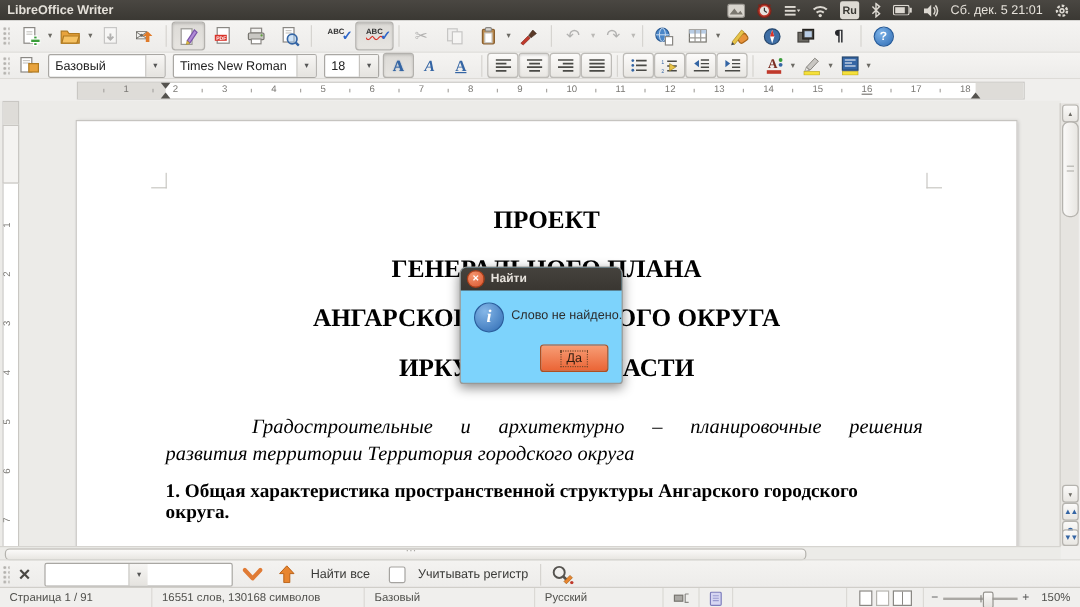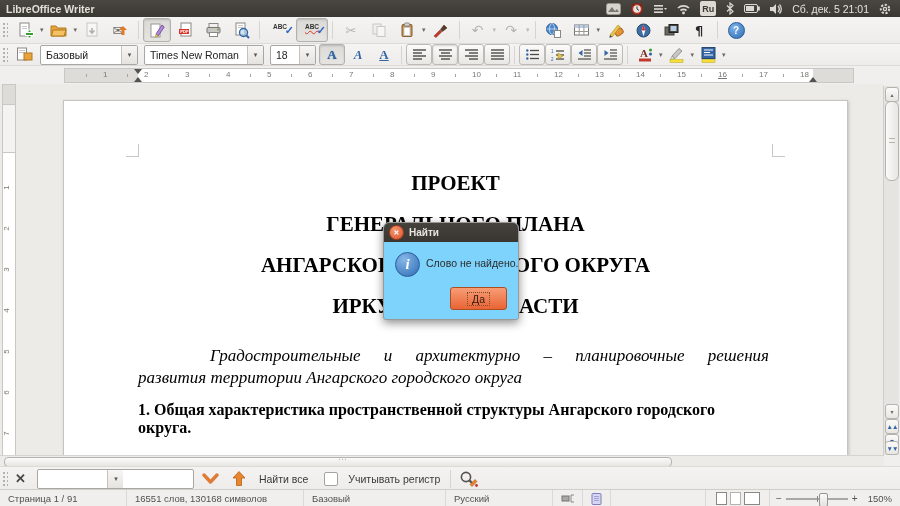--- a/index.html
+++ b/index.html
@@ -622,21 +622,21 @@
 
       <div class="doc-title">
         <div>ПРОЕКТ</div>
         <div>ГЕНЕРАЛЬНОГО ПЛАНА</div>
         <div>АНГАРСКОГО ГОРОДСКОГО ОКРУГА</div>
         <div>ИРКУТСКОЙ ОБЛАСТИ</div>
       </div>
 
       <div class="doc-sub">
         <div class="jline" style="text-indent:72px;">Градостроительные  и  архитектурно  –  планировочные  решения</div>
-        <div>развития территории Ангарского городского округа</div>
+        <div>развития территории Территория городского округа</div>
       </div>
 
       <div class="doc-head">1. Общая характеристика пространственной структуры Ангарского городского округа.</div>
 
     </div>
   </div>
 
   <div class="dialog">
     <div class="dlg-tb">
       <span class="dlg-close">✕</span>

